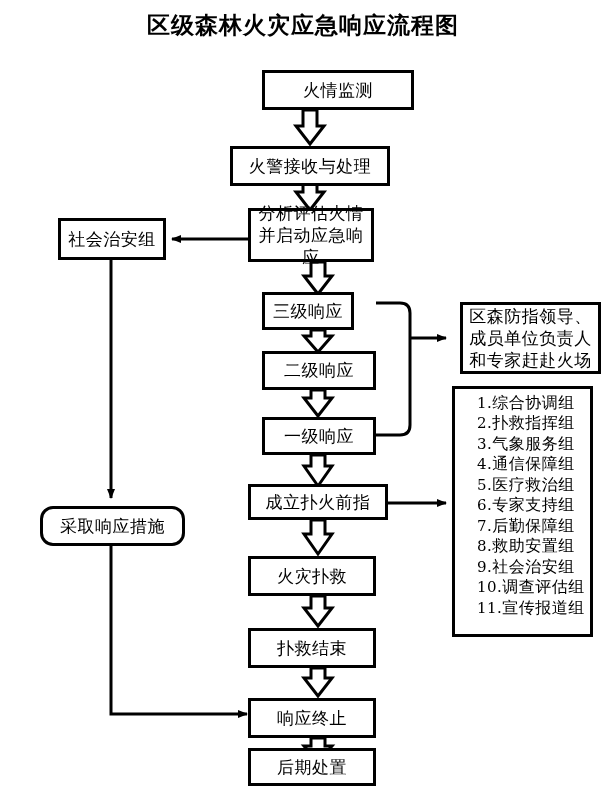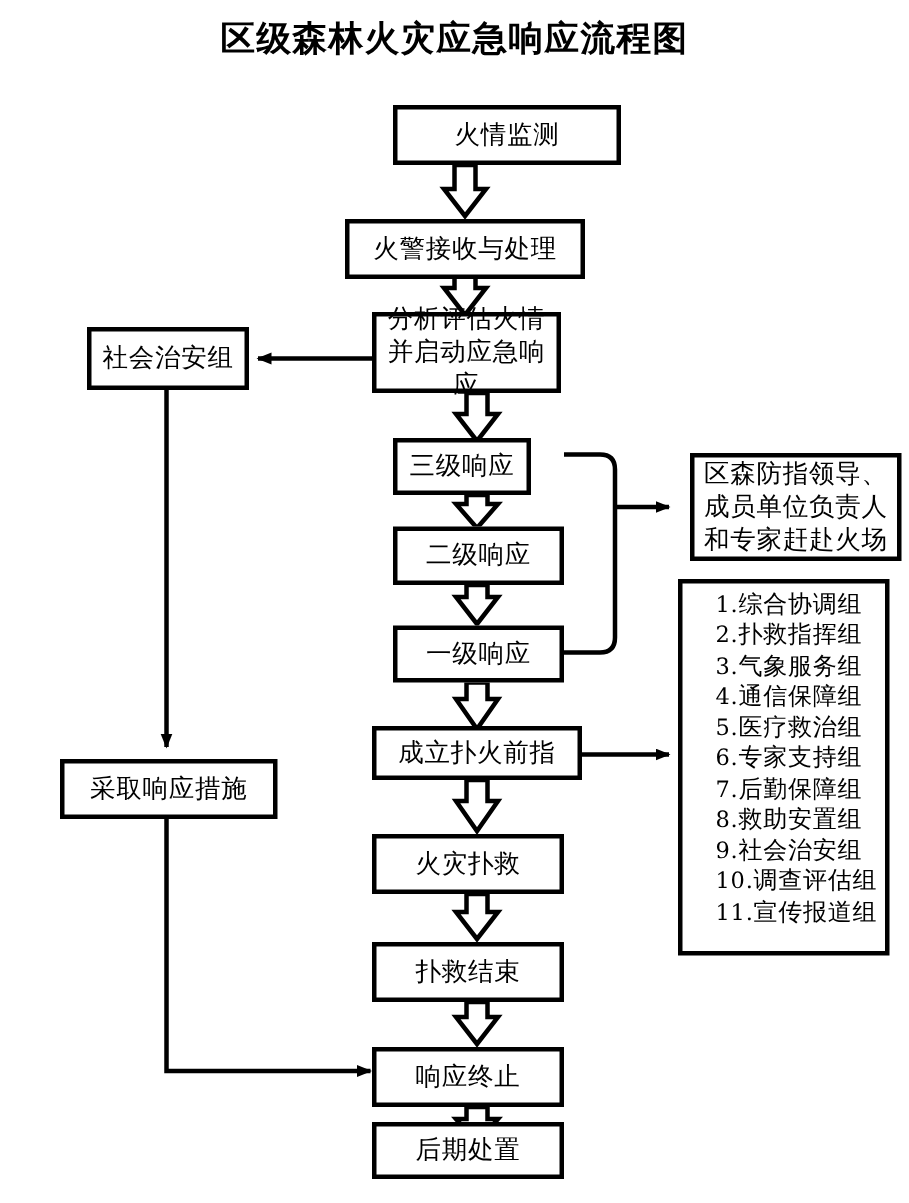--- a/index.html
+++ b/index.html
@@ -192,21 +192,21 @@
   </div>
 
   <div class="node" style="left:248px; top:556px; width:128px; height:40px;">
     <span>火灾扑救</span>
   </div>
 
   <div class="node" style="left:248px; top:628px; width:128px; height:40px;">
     <span>扑救结束</span>
   </div>
 
-  <div class="node" style="left:40px; top:506px; width:145px; height:40px;">
+  <div class="node" style="left:40px; top:506px; width:145px; height:40px;border-radius:13px;">
     <span>采取响应措施</span>
   </div>
 
   <div class="node" style="left:248px; top:698px; width:128px; height:40px;">
     <span>响应终止</span>
   </div>
 
   <div class="node" style="left:248px; top:748px; width:128px; height:38px;">
     <span>后期处置</span>
   </div>

